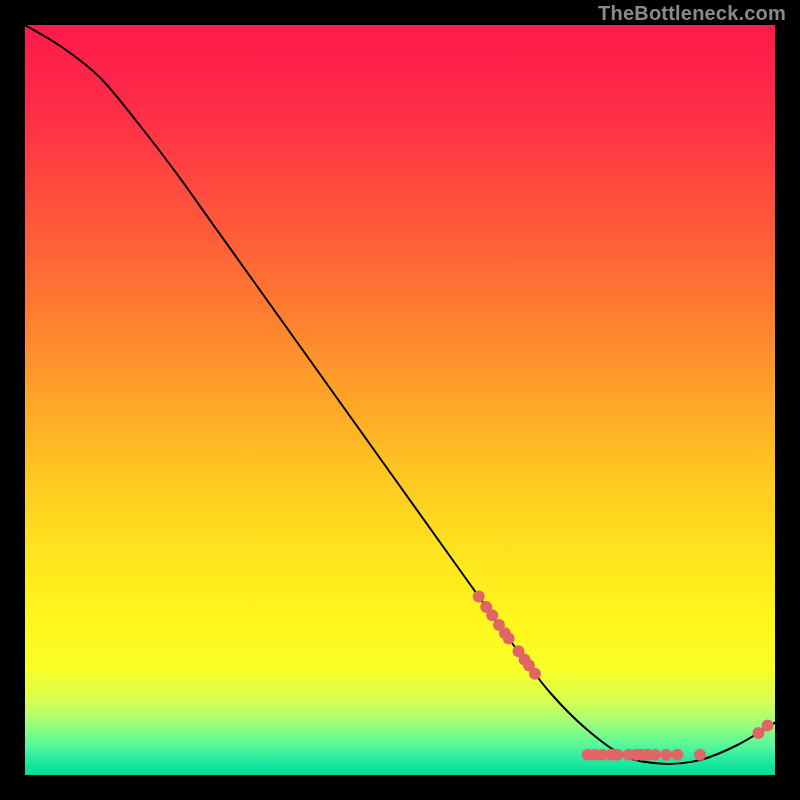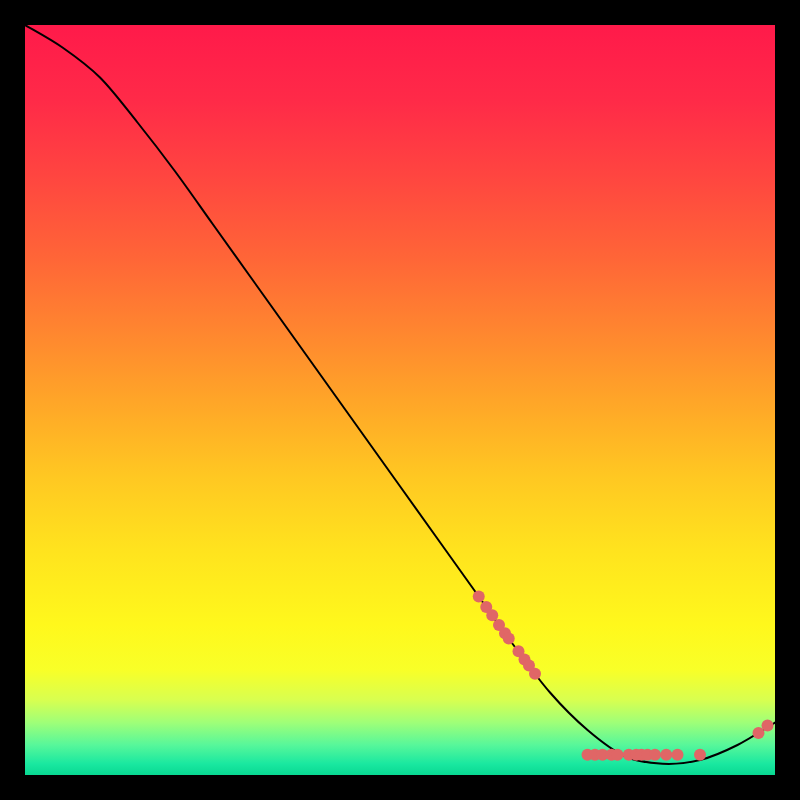--- a/index.html
+++ b/index.html
@@ -33,20 +33,21 @@
     height: 750px;
   }
   svg {
     display: block;
   }
 </style>
 </head>
 <body>
 
 <div class="frame">
+  <div class="attribution">TheBottleneck.com</div>
 
   <div class="plot">
     <svg id="chart-svg" width="750" height="750" viewBox="0 0 750 750">
       <defs>
         <linearGradient id="bg-grad" x1="0" y1="0" x2="0" y2="1">
             <stop offset="0%" stop-color="#ff1a4a"></stop>
             <stop offset="10%" stop-color="#ff2a48"></stop>
             <stop offset="20%" stop-color="#ff4540"></stop>
             <stop offset="30%" stop-color="#ff6238"></stop>
             <stop offset="40%" stop-color="#ff8330"></stop>

